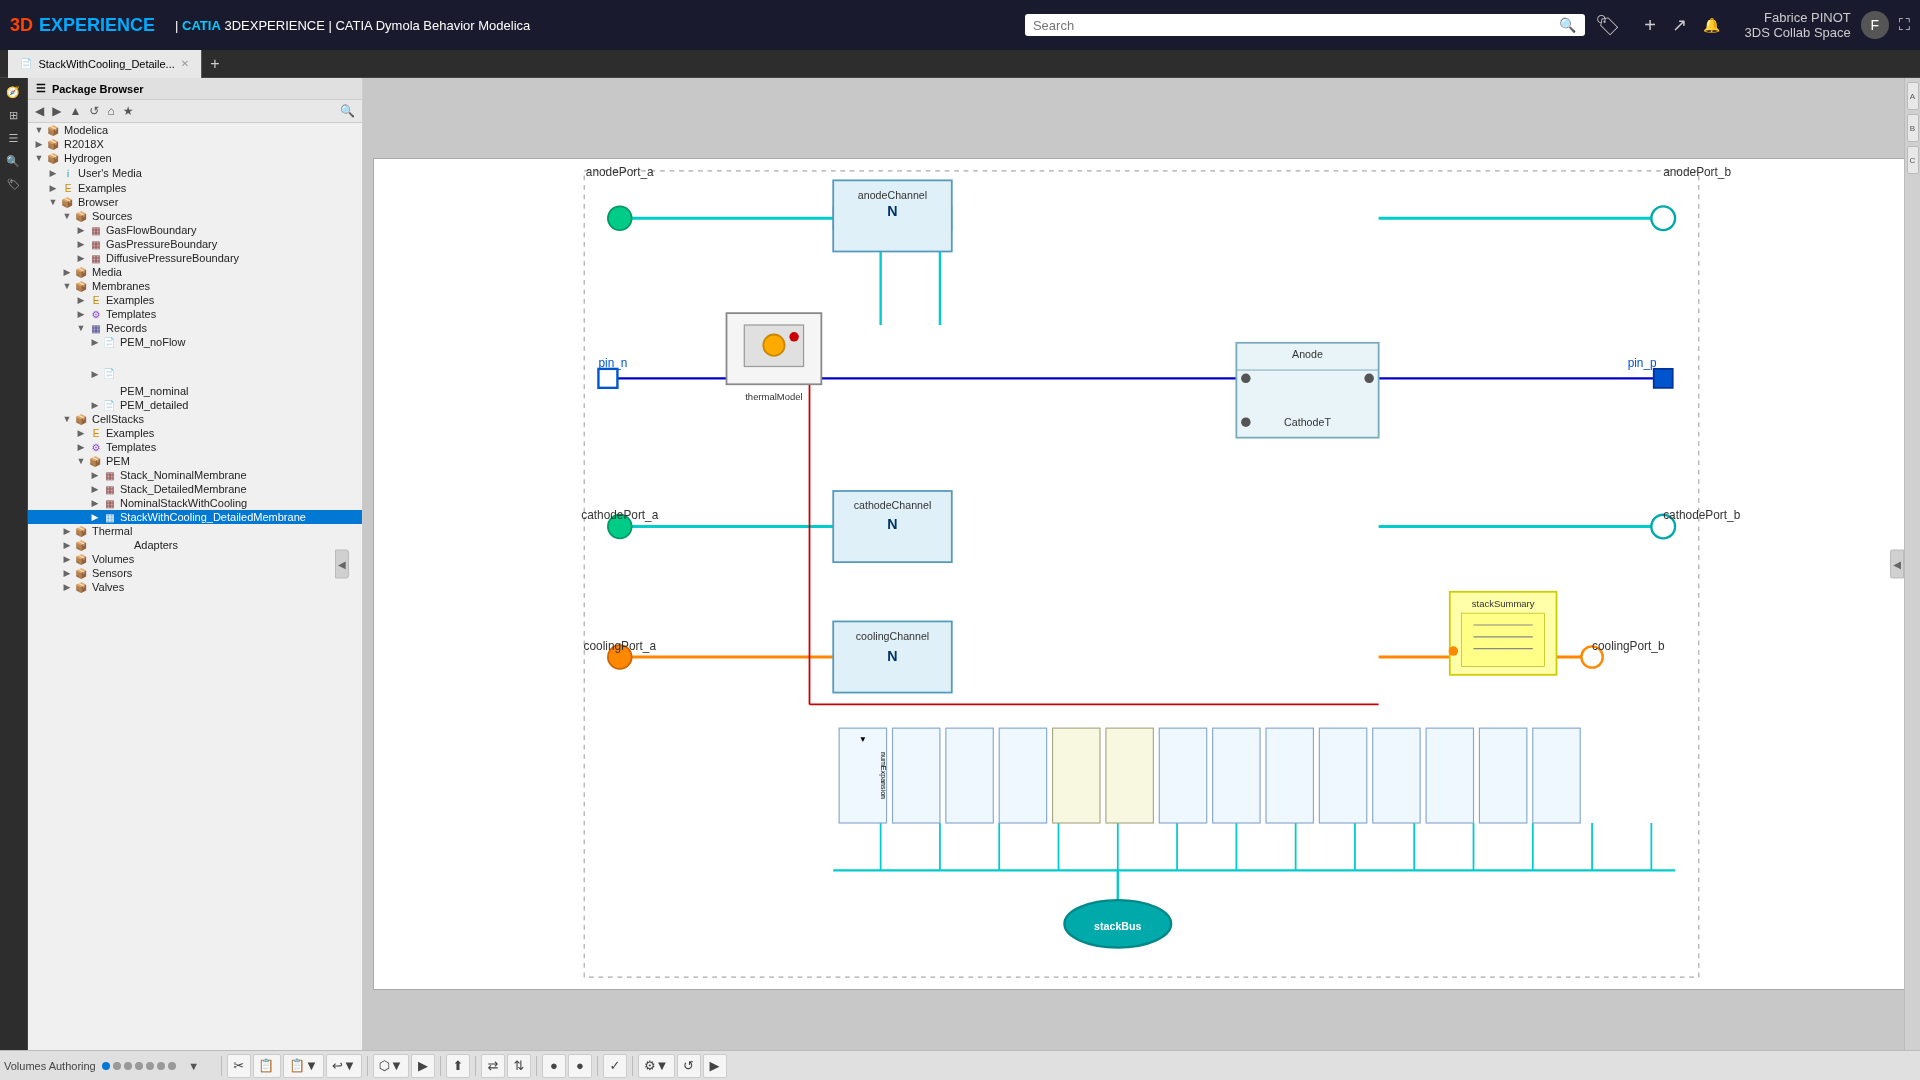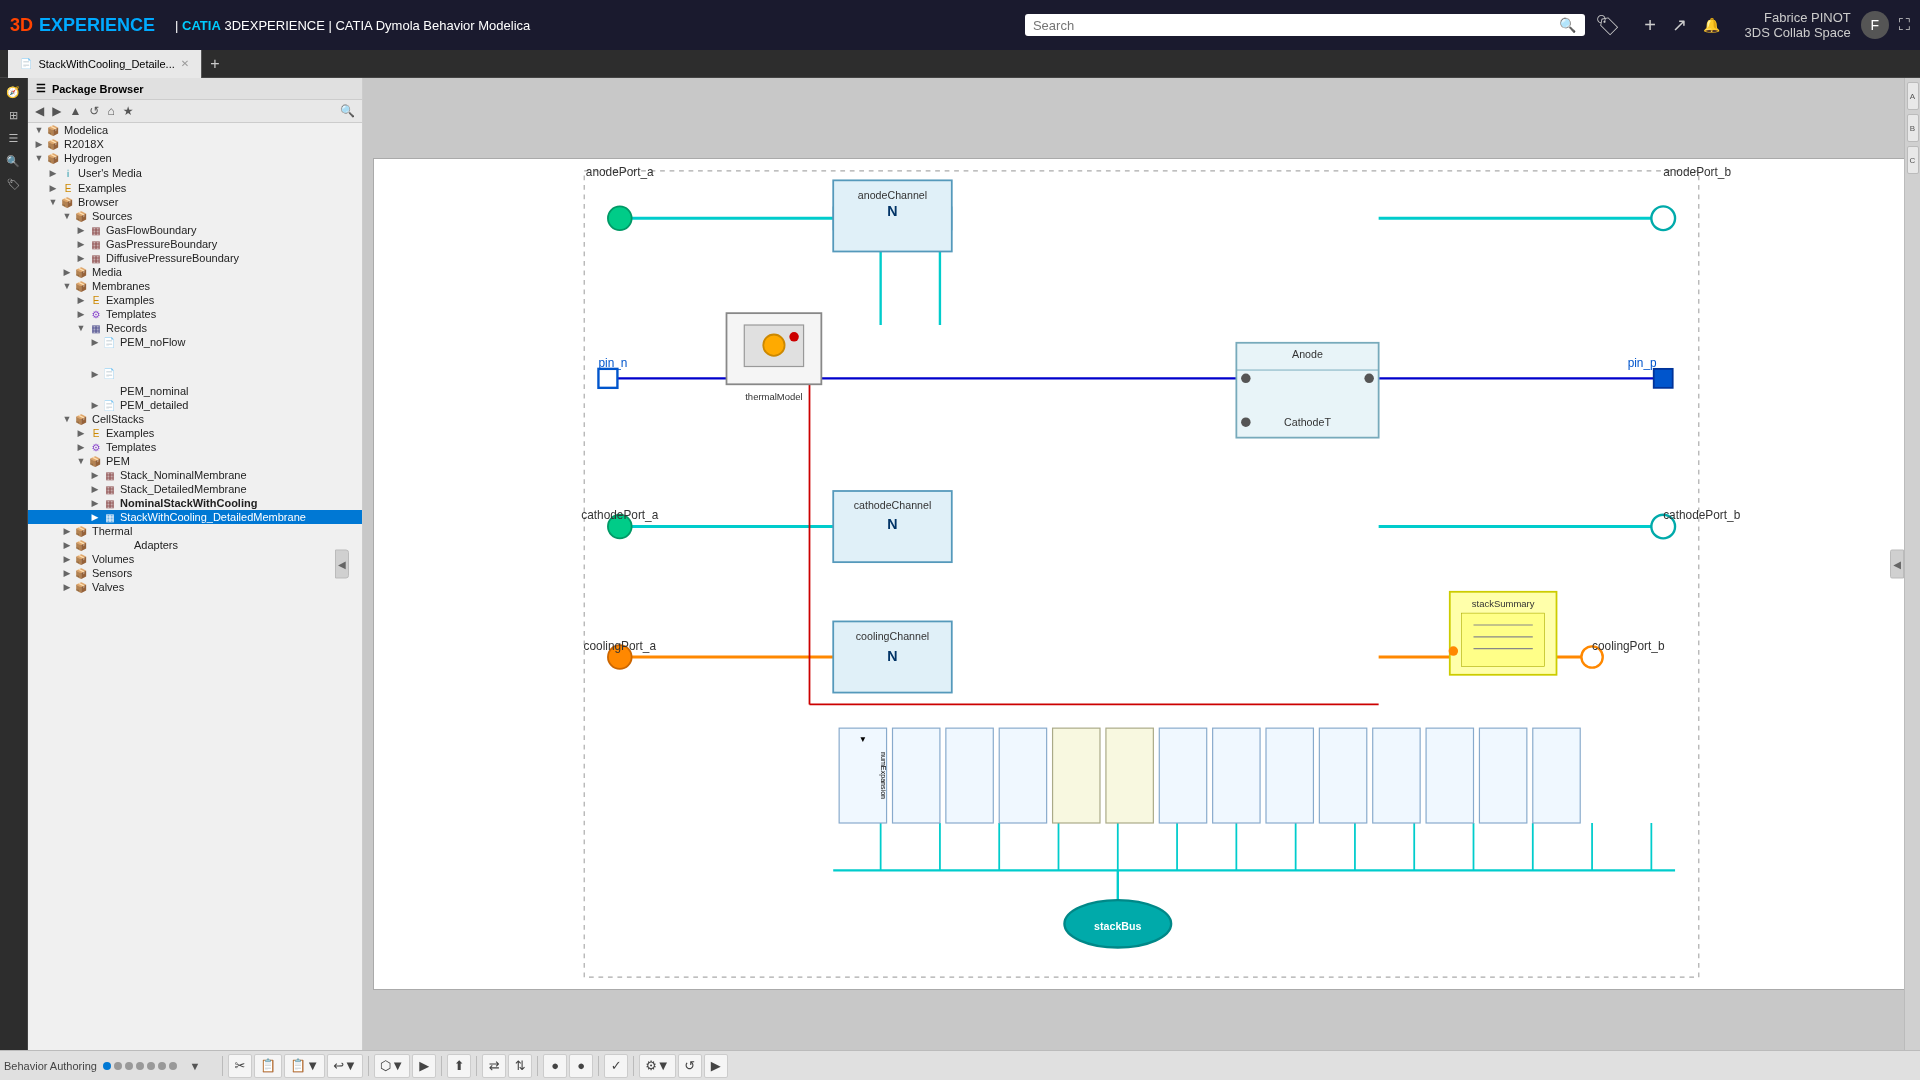--- a/index.html
+++ b/index.html
@@ -273,21 +273,21 @@
           <span class="item-label" style="color: rgb(34, 34, 34);">Stack_NominalMembrane</span>
         </div>
         <div class="tree-item" style="padding-left: 60px;">
           <span class="expander" style="color: rgb(102, 102, 102);">▶</span>
           <span class="item-icon" style="color: rgb(136, 68, 68); font-size: 10px;">▦</span>
           <span class="item-label" style="color: rgb(34, 34, 34);">Stack_DetailedMembrane</span>
         </div>
         <div class="tree-item" style="padding-left: 60px;">
           <span class="expander" style="color: rgb(102, 102, 102);">▶</span>
           <span class="item-icon" style="color: rgb(136, 68, 68); font-size: 10px;">▦</span>
-          <span class="item-label" style="color: rgb(34, 34, 34); font-weight: bold;">NominalStackWithCooling</span>
+          <span class="item-label" style="color: rgb(34, 34, 34);">NominalStackWithCooling</span>
         </div>
         <div class="tree-item selected" style="padding-left: 60px;">
           <span class="expander" style="color: white;">▶</span>
           <span class="item-icon" style="color: white; font-size: 10px;">▦</span>
           <span class="item-label" style="color: white;">StackWithCooling_DetailedMembrane</span>
         </div>
         <div class="tree-item" style="padding-left: 32px;">
           <span class="expander" style="color: rgb(102, 102, 102);">▶</span>
           <span class="item-icon" style="color: rgb(68, 136, 204); font-size: 10px;">📦</span>
           <span class="item-label" style="color: rgb(34, 34, 34);">Thermal</span>
@@ -485,21 +485,21 @@
       <button style="background:#e8e8e8;border:1px solid #bbb;border-radius:2px;width:12px;height:28px;cursor:pointer;font-size:8px;color:#555;">B</button>
       <button style="background:#e8e8e8;border:1px solid #bbb;border-radius:2px;width:12px;height:28px;cursor:pointer;font-size:8px;color:#555;">C</button>
     </div>
 
     <button style="position:absolute;right:16px;top:50%;transform:translateY(-50%);background:#d0d0d0;border:1px solid #bbb;border-radius:2px 0 0 2px;cursor:pointer;padding:8px 2px;color:#666;font-size:10px;">◀</button>
   </div>
 </div>
 
 <div id="bottom-toolbar">
   <div class="behavior-authoring">
-    <span>Behavior Authoring</span>
+    <span>Volumes Authoring</span>
     <div class="dots">
       <span class="dot active"></span>
       <span class="dot"></span>
       <span class="dot"></span>
       <span class="dot"></span>
       <span class="dot"></span>
       <span class="dot"></span>
       <span class="dot"></span>
     </div>
     <button style="background:none;border:none;cursor:pointer;color:#555;font-size:11px;">▼</button>

